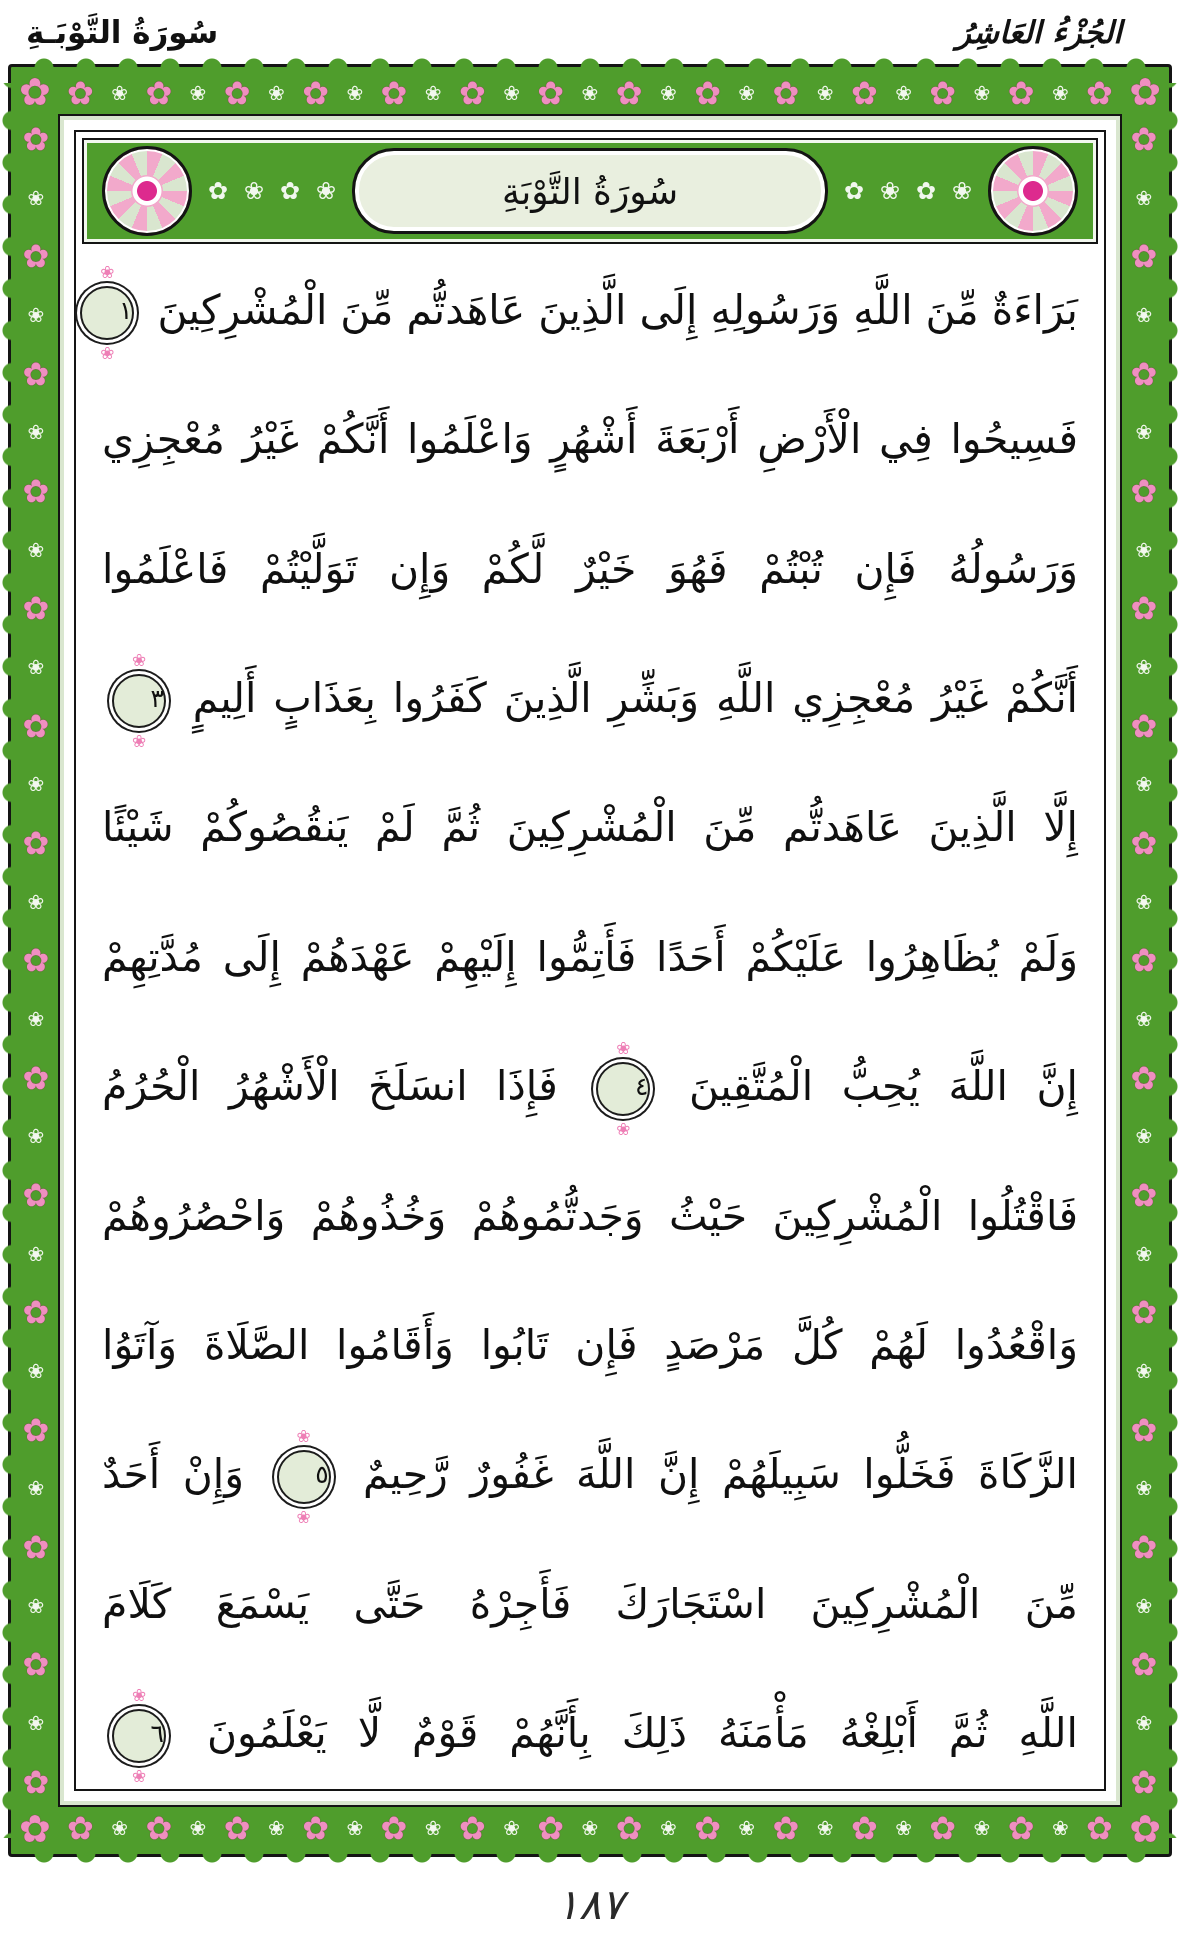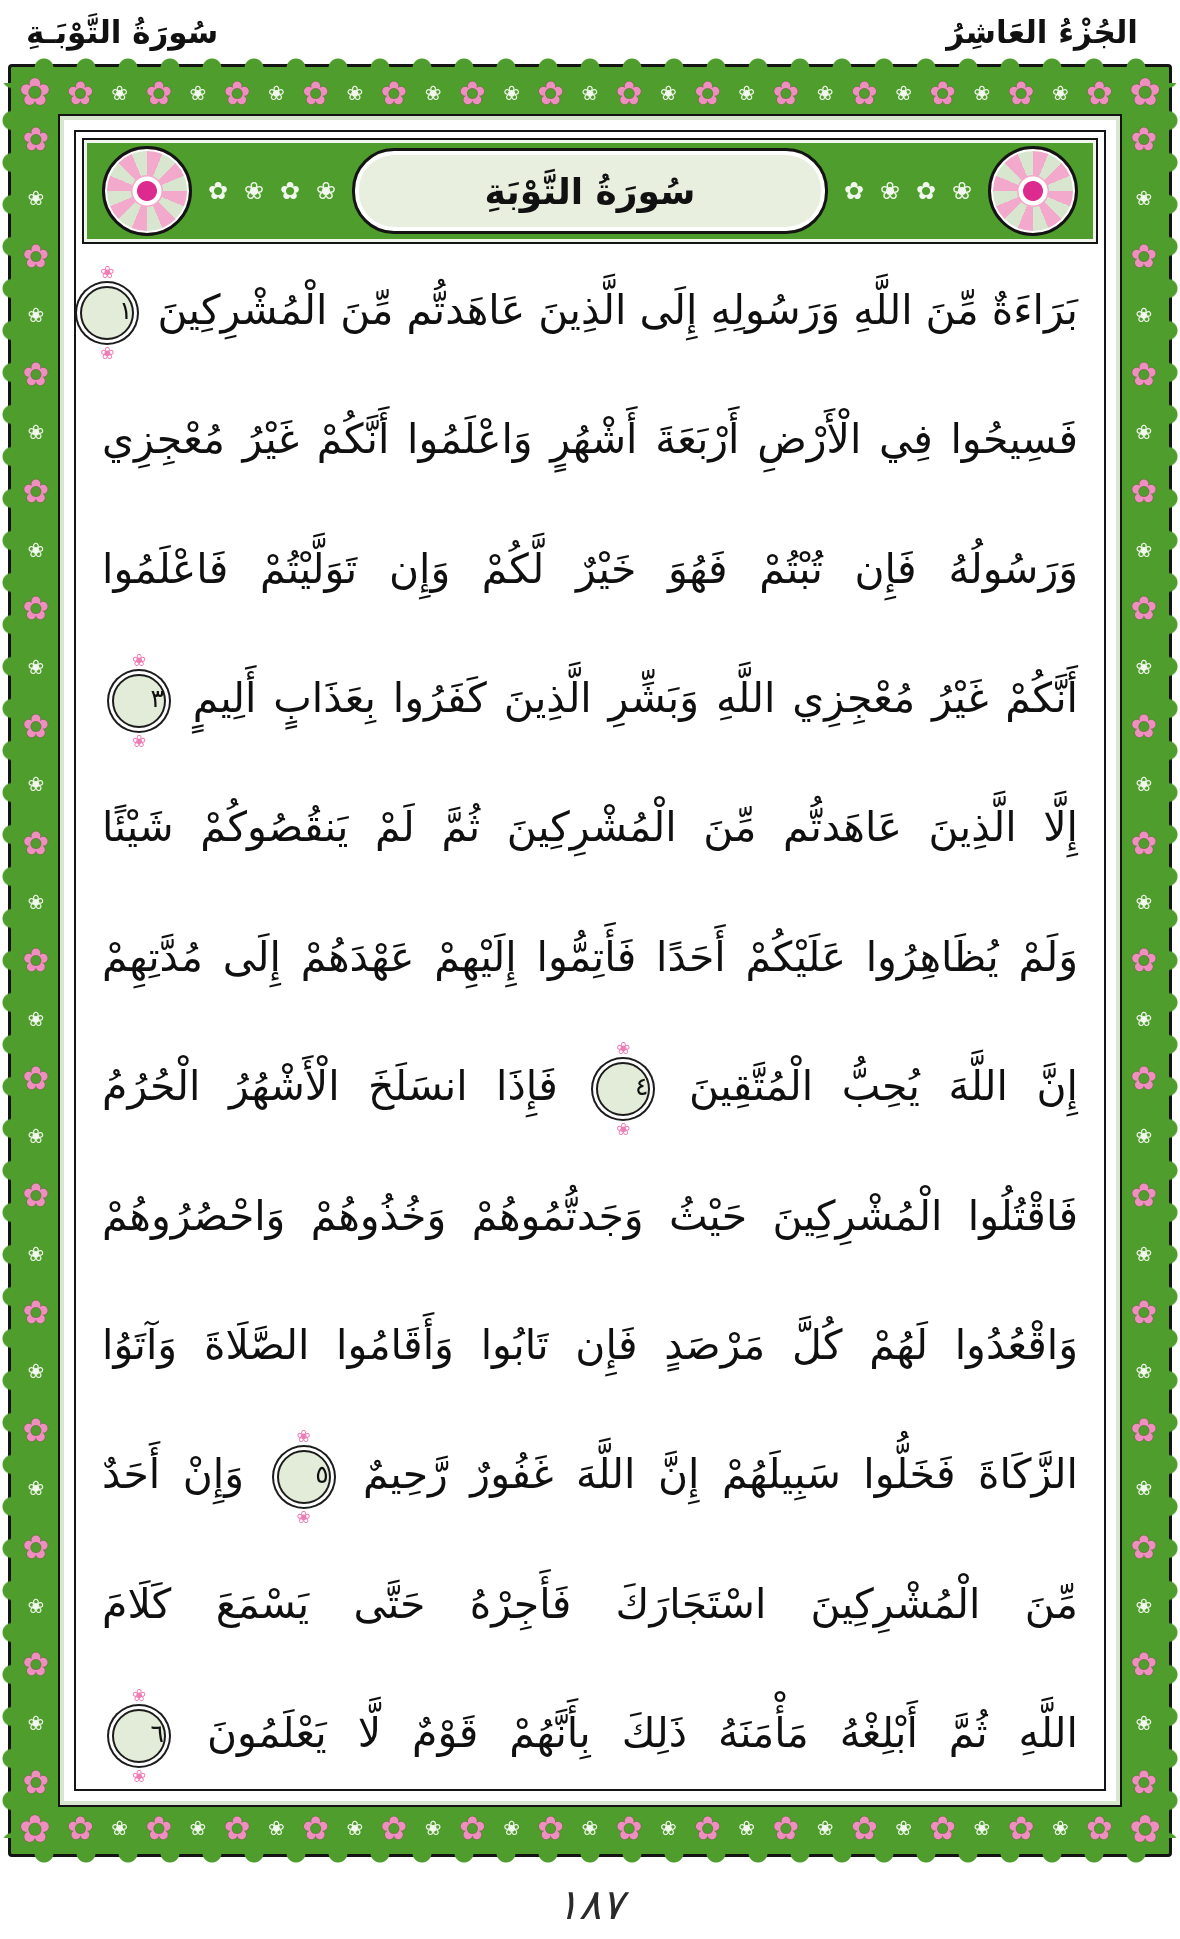--- a/index.html
+++ b/index.html
@@ -1,21 +1,21 @@
 <!DOCTYPE html>
 <html lang="ar"><head>
 <meta charset="utf-8">
 <style>
   html,body{margin:0;padding:0;background:#fff;}
   .page{position:relative;width:1180px;height:1939px;background:#ffffff;overflow:hidden;
         font-family:"DejaVu Sans",sans-serif;color:#161616;}
 
   
   .top-label{position:absolute;top:4px;font-size:31px;font-weight:bold;color:#111;direction:rtl;margin-top:10px;}
-  .top-label.right{right:42px;}
+  .top-label.right{right:58px;font-style:italic;}
   .top-label.left{left:26px;}
 
   
   .frame{position:absolute;left:8px;top:64px;width:1164px;height:1793px;}
   .band{position:absolute;inset:0;background:#4f9d2c;border:3px solid #141414;border-radius:4px;}
   
   .sc{position:absolute;pointer-events:none;}
   .sc-top{top:-13px;left:16px;right:16px;height:14px;
     background-image:radial-gradient(circle at 50% 100%,#4f9d2c 0 9px,rgba(0,0,0,0) 10px);
     background-size:42px 14px;background-repeat:repeat-x;background-position:bottom center;}
@@ -50,21 +50,21 @@
          padding:0 18px;flex:none;}
   .hband .vines{display:flex;flex:1;justify-content:space-evenly;align-items:center;}
   .vine{color:rgba(255,255,255,.92);font-size:24px;line-height:1;}
   .rosette{width:84px;height:84px;border-radius:50%;flex:none;position:relative;
      background:repeating-conic-gradient(#f2a9cb 0 22.5deg,#d9e6cf 22.5deg 45deg);
      border:3px solid #141414;box-shadow:inset 0 0 0 2px #fff;}
   .rosette::after{content:"";position:absolute;inset:26px;border-radius:50%;
      background:radial-gradient(circle,#dd2a8e 0 42%,#ffffff 46% 62%,#f2a9cb 66%);}
   .cartouche{flex:none;width:470px;height:80px;background:#e9efdf;border:3px solid #141414;
      border-radius:42px;box-shadow:inset 0 0 0 4px #ffffff;display:flex;align-items:center;justify-content:center;}
-  .cartouche .title{font-size:36px;font-weight:bold;direction:rtl;color:#111;}
+  .cartouche .title{font-size:36px;font-weight:normal;direction:rtl;color:#111;}
 
   
   .lines{flex:1;padding:8px 26px 4px 26px;display:flex;flex-direction:column;justify-content:space-between;}
   .qline{direction:rtl;text-align:justify;text-align-last:justify;text-justify:inter-word;
          font-size:41px;line-height:104px;height:104px;white-space:nowrap;color:#101010;}
   .qtext{letter-spacing:0;}
   .ayah{display:inline-block;width:50px;height:50px;line-height:46px;border-radius:50%;
         background:#e3ecd8;border:2px solid #1c1c1c;box-shadow:0 0 0 3px #fff,0 0 0 5px #1c1c1c;
         font-size:25px;text-align:center;vertical-align:middle;position:relative;margin:0 10px;}
   .ayah::before{content:"❀";position:absolute;top:-24px;left:50%;transform:translateX(-50%);

